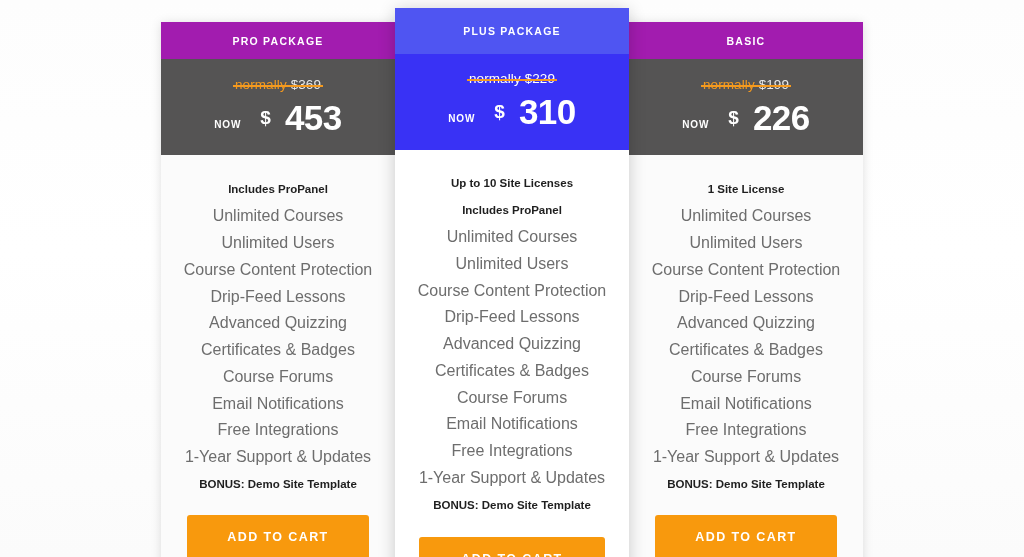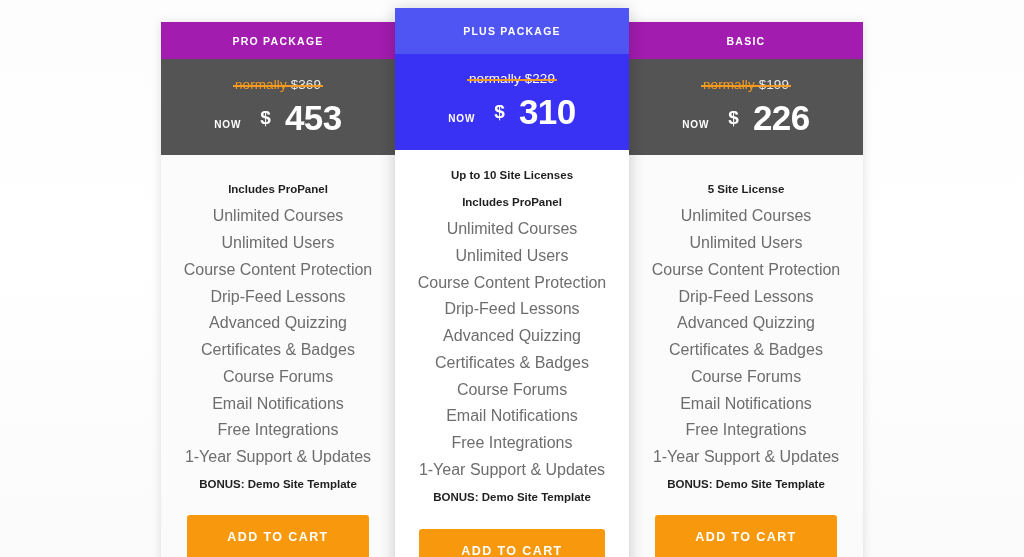--- a/index.html
+++ b/index.html
@@ -156,21 +156,21 @@
 
   
   .features {
     list-style: none;
     margin: 0;
     padding: 21px 10px 0 10px;
     flex: 1 1 auto;
     text-align: center;
   }
   .card.featured .features {
-    padding-top: 12px;
+    padding-top: 20px;
   }
   .feature {
     font-size: 16px;
     line-height: 14px;
     color: #6d6d6d;
     padding: 6.4px 0;
     white-space: nowrap;
   }
   .feature.strong {
     color: #1f1f1f;
@@ -274,21 +274,21 @@
         </div>
         <div class="price-band">
           <div class="was-price"><span class="was-word">normally</span> <span class="was-amount">$199</span></div>
           <div class="now-row">
             <span class="now-label">NOW</span>
             <span class="now-currency">$</span>
             <span class="now-amount">226</span>
           </div>
         </div>
         <ul class="features">
-          <li class="feature strong">5 Site License</li>
+          <li class="feature strong">1 Site License</li>
           <li class="feature">Unlimited Courses</li>
           <li class="feature">Unlimited Users</li>
           <li class="feature">Course Content Protection</li>
           <li class="feature">Drip-Feed Lessons</li>
           <li class="feature">Advanced Quizzing</li>
           <li class="feature">Certificates &amp; Badges</li>
           <li class="feature">Course Forums</li>
           <li class="feature">Email Notifications</li>
           <li class="feature">Free Integrations</li>
           <li class="feature">1-Year Support &amp; Updates</li>

